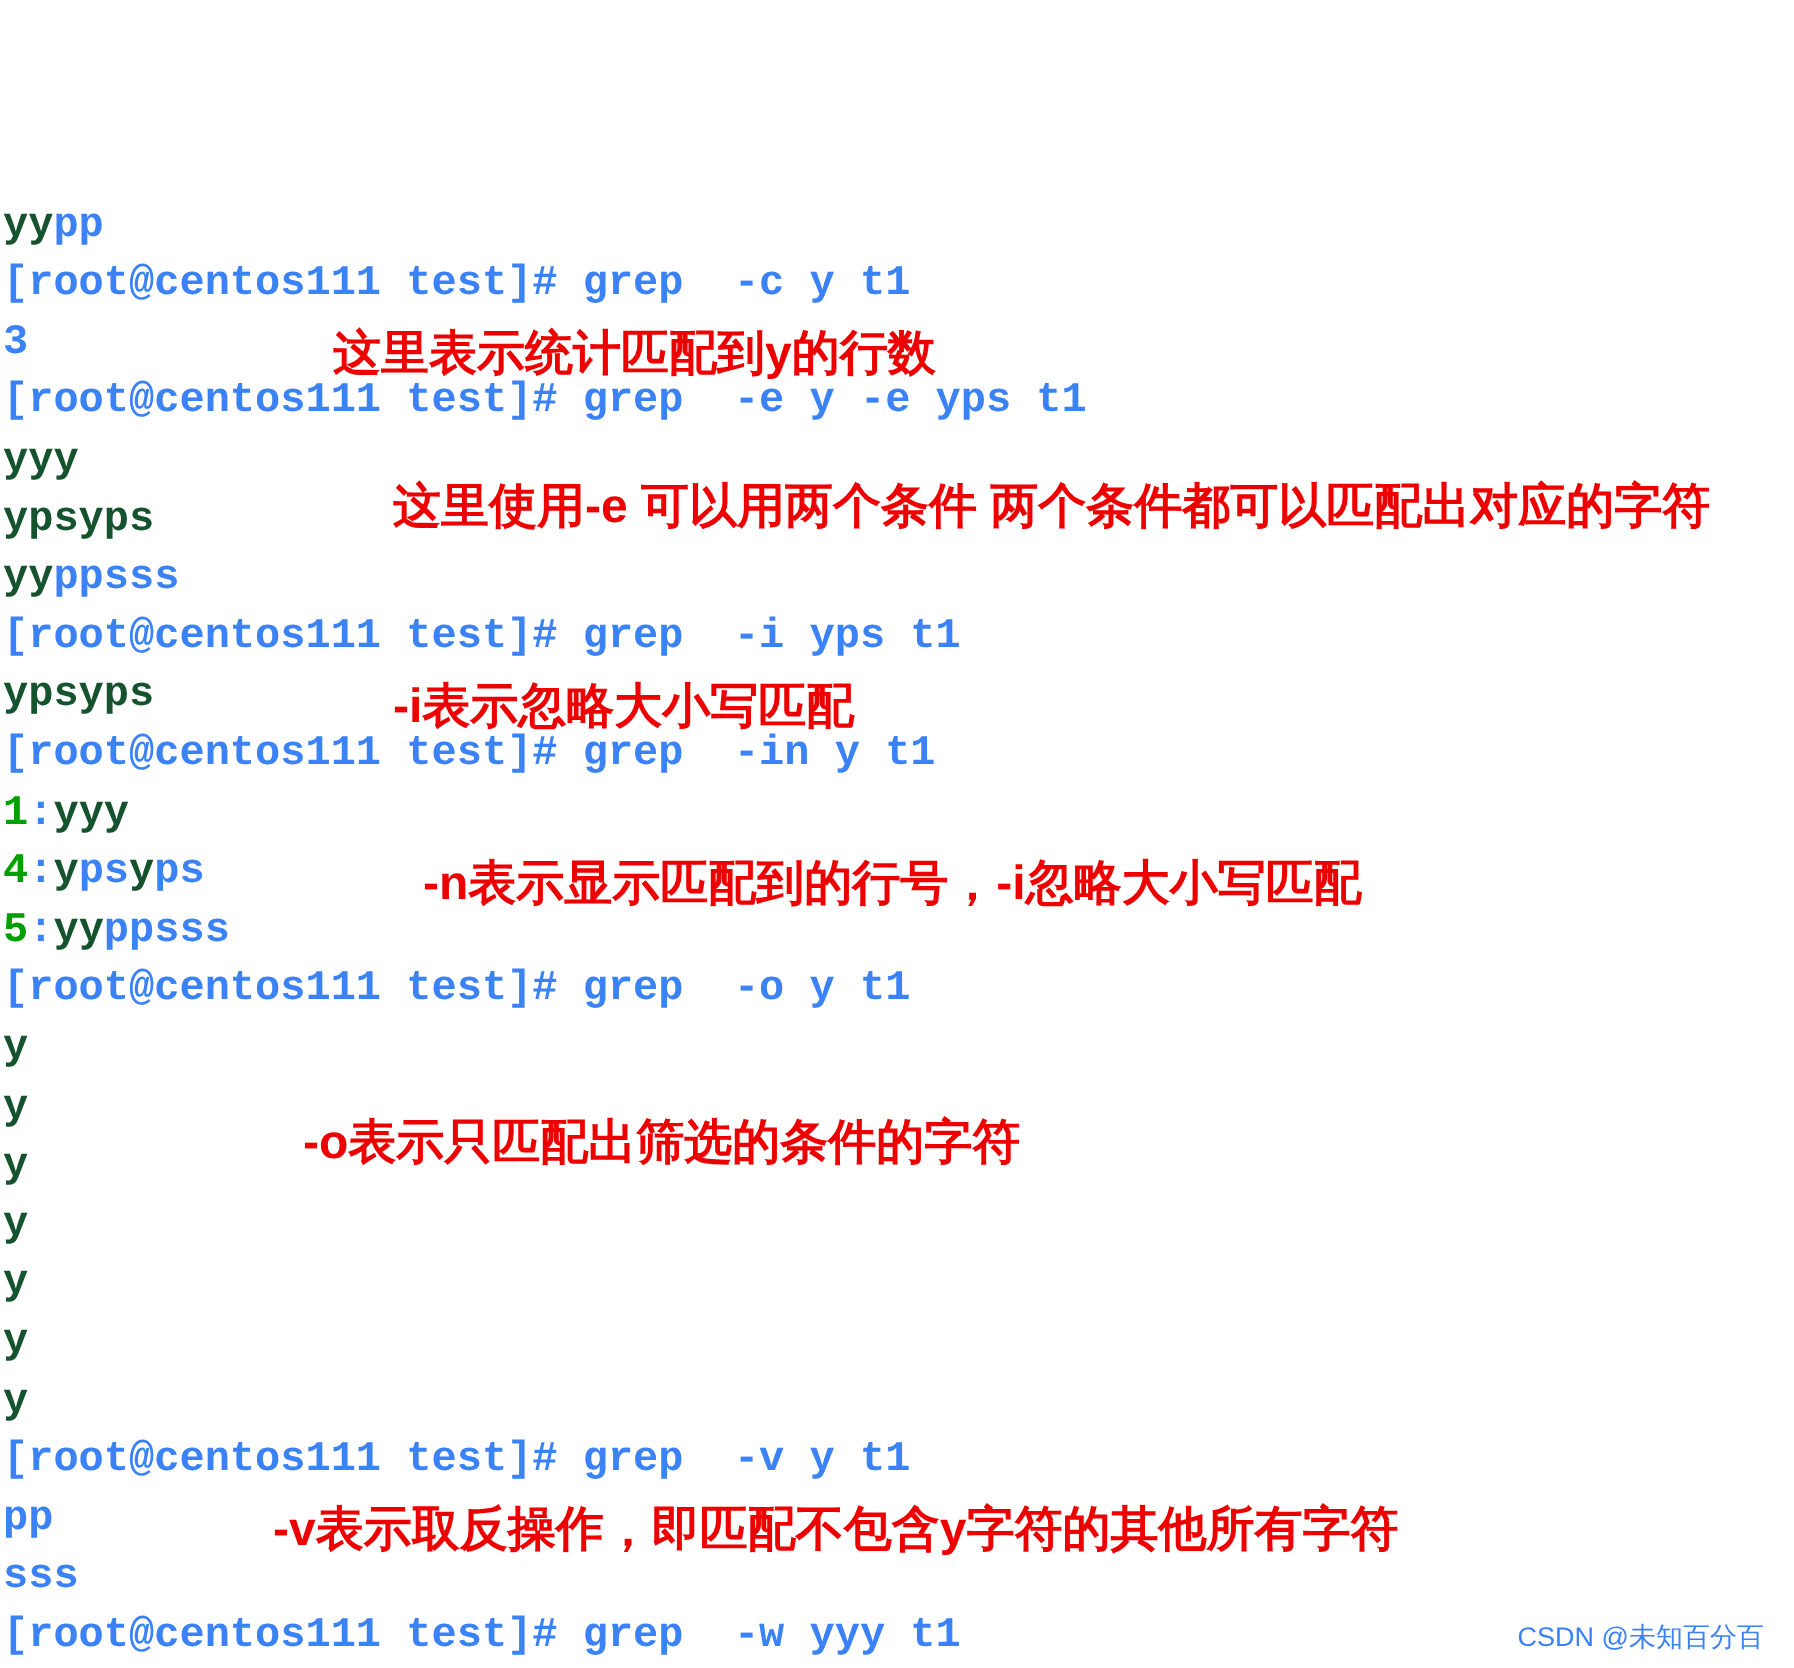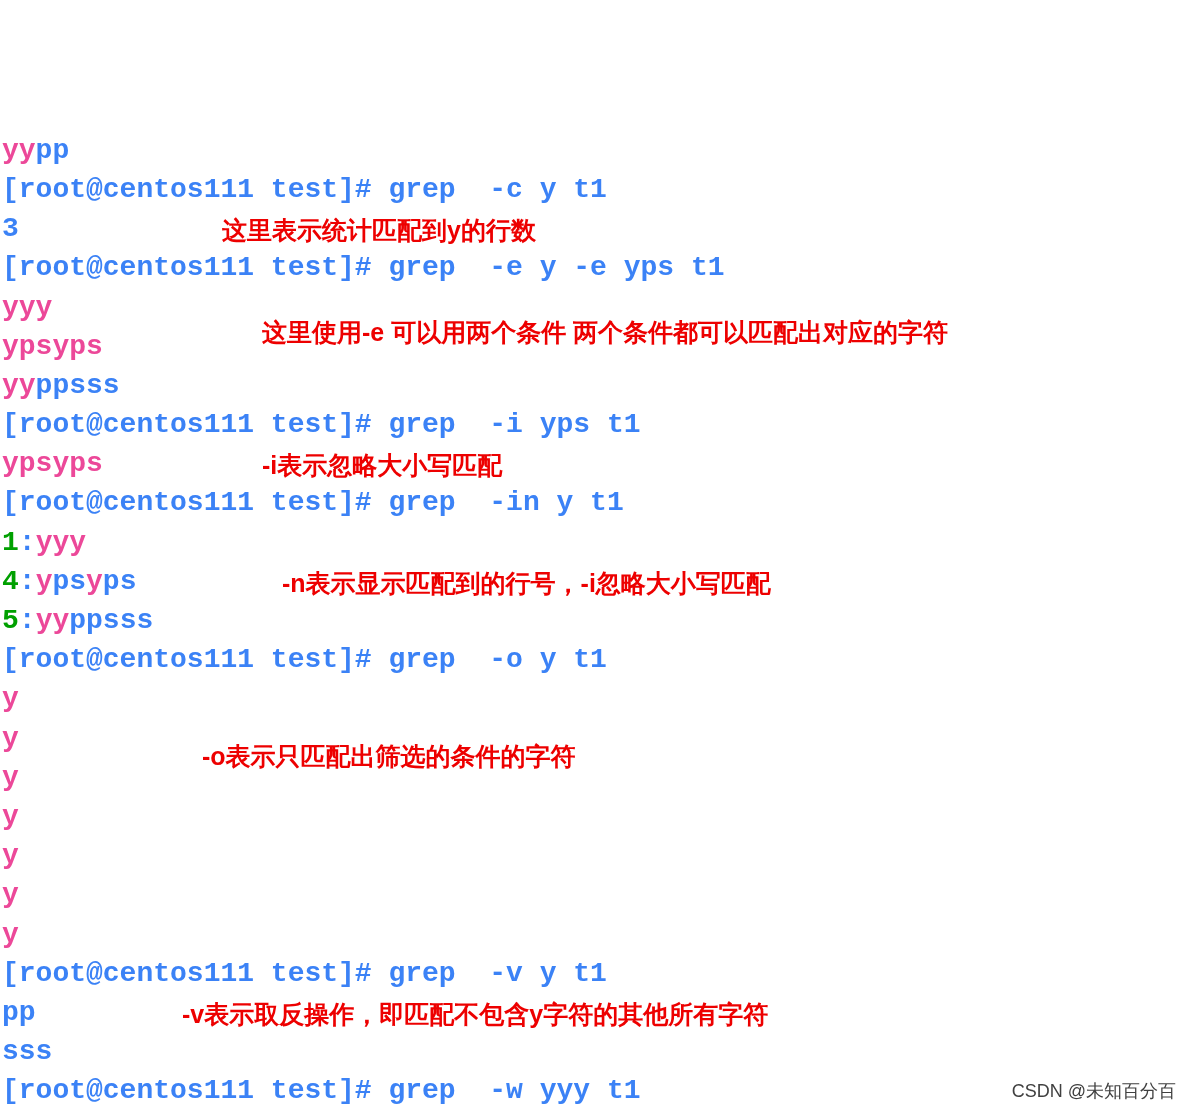--- a/index.html
+++ b/index.html
@@ -14,36 +14,36 @@
       background: #ffffff;
       padding: 2px;
       white-space: pre;
       line-height: 1.4;
     }
     .line {
       position: relative;
       min-height: 39px;
     }
     .black { color: #3b82f6; }
-    .red { color: #ec4899; font-weight: bold; }
+    .red { color: #14532d; font-weight: bold; }
     .green { color: #00a000; font-weight: bold; }
     .annotation {
       font-family: "Microsoft YaHei", "SimHei", "Heiti SC", sans-serif;
       color: #ed0000;
       font-weight: bold;
-      font-size: 25px;
+      font-size: 32px;
       position: absolute;
       top: 4px;
       white-space: nowrap;
     }
     .watermark {
       position: fixed;
       bottom: 8px;
       right: 20px;
-      color: #404040;
+      color: #3b82f6;
       font-family: "Microsoft YaHei", "SimHei", sans-serif;
       font-size: 18px;
       font-weight: normal;
     }
   </style>
 </head>
 <body>
 
 
 

